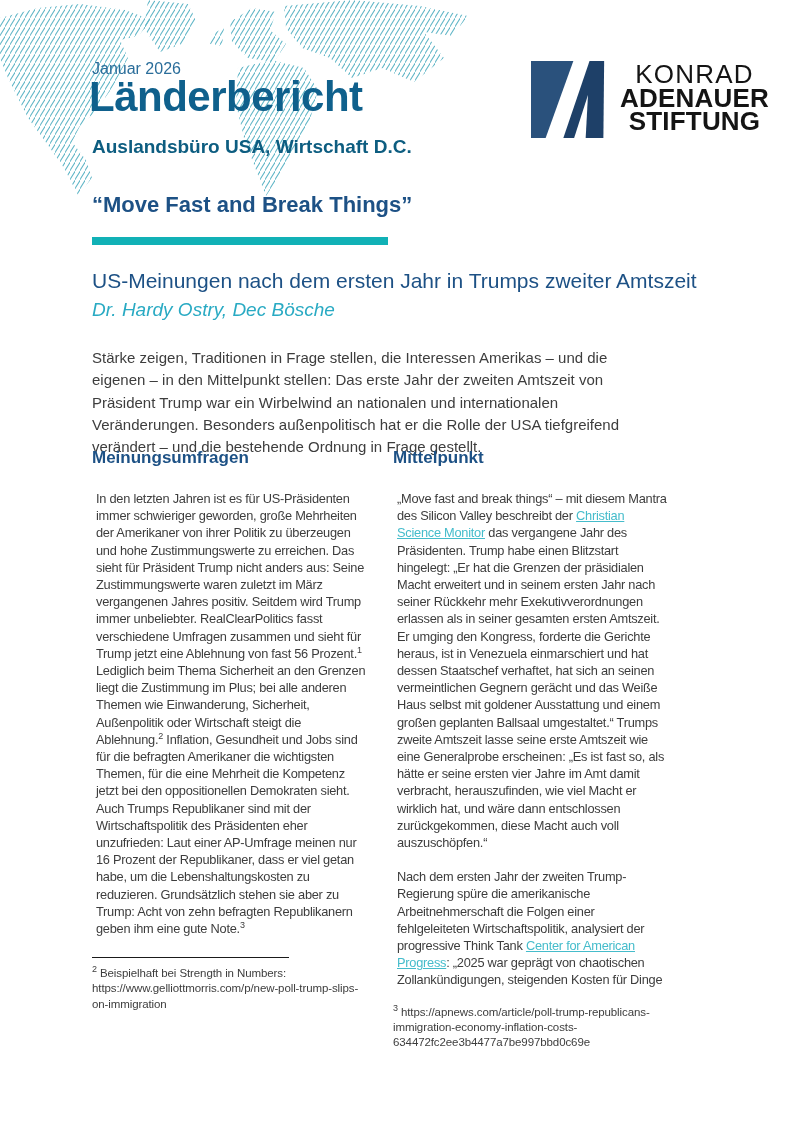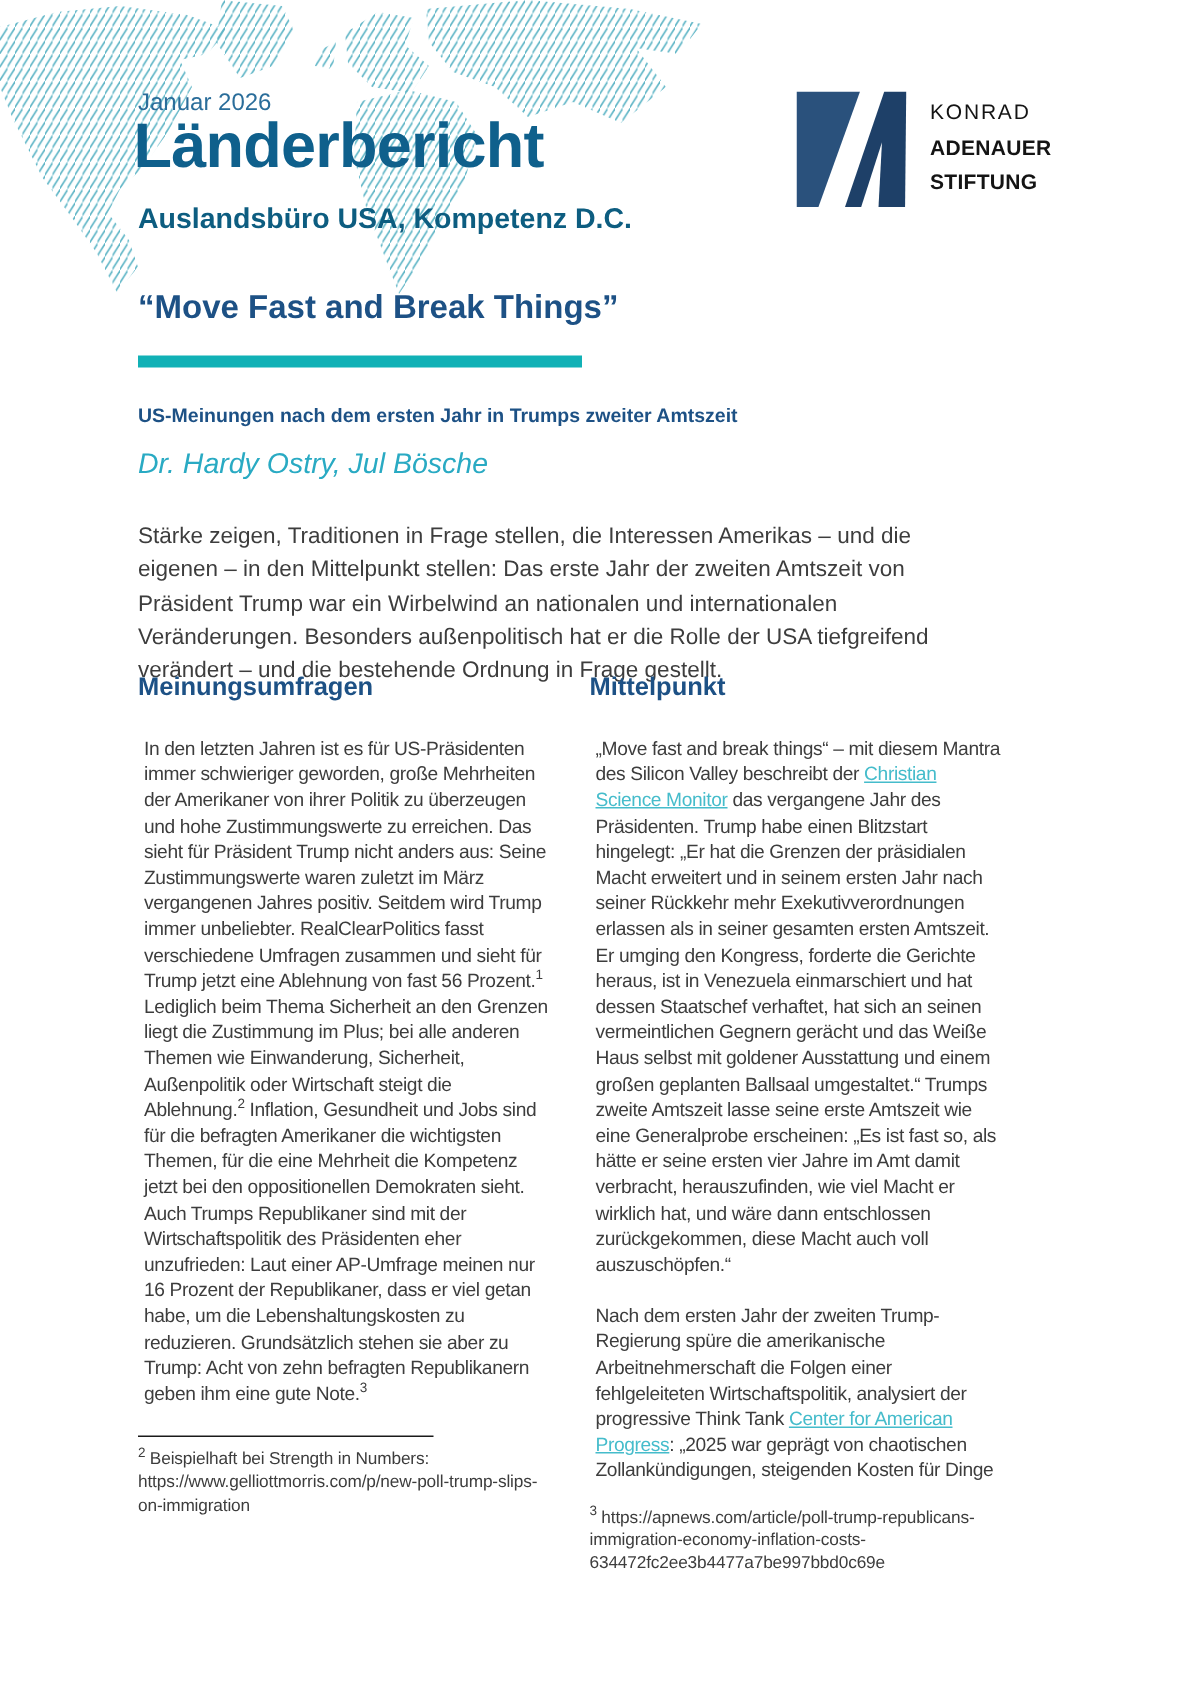--- a/index.html
+++ b/index.html
@@ -7,27 +7,27 @@
        font-family:"Liberation Sans",sans-serif;color:#3d3d3d;}
   .abs{position:absolute;}
   
   .map-graphic{left:0;top:0;}
   .hdr-date{left:92px;top:60px;font-size:16px;color:#2a6d9a;}
   .hdr-pub{left:89px;top:76px;font-size:42px;font-weight:700;color:#0f608c;
            letter-spacing:-0.5px;line-height:1.0;}
   .hdr-office{left:92px;top:136px;font-size:19px;font-weight:700;color:#0d5d80;}
   .logo{left:531px;top:61px;display:flex;align-items:flex-start;}
   .logo-mark{width:77px;height:77px;display:block;}
-  .logo-text{margin-left:12px;font-size:14px;line-height:23.5px;color:#141414;margin-top:2px;}
+  .logo-text{margin-left:12px;font-size:26px;line-height:23.5px;color:#141414;margin-top:2px;text-align:center;}
   .logo-l1{font-weight:400;letter-spacing:1.2px;}
   .logo-l2,.logo-l3{font-weight:800;letter-spacing:0.2px;}
   
   .art-title{left:92px;top:192px;font-size:22px;font-weight:700;color:#1d5185;}
   .accent-bar{left:92px;top:237px;width:296px;height:8px;}
-  .art-subtitle{left:92px;top:269px;font-size:13px;font-weight:700;color:#1d5185;}
+  .art-subtitle{left:92px;top:269px;font-size:21px;font-weight:400;color:#1d5185;}
   .art-authors{left:92px;top:299px;font-size:19px;font-style:italic;color:#29aac3;}
   .art-intro{left:92px;top:347px;width:566px;font-size:15px;line-height:22.3px;color:#3d3d3d;}
   
   .cols{left:92px;top:448px;width:581px;display:grid;grid-template-columns:278px 278px;column-gap:23px;}
   .col-heading{font-size:17px;font-weight:700;color:#1d5185;margin:0 0 22px 0;}
   .body-txt{font-size:12.8px;line-height:17.2px;letter-spacing:-0.25px;margin:4px;}
   .para2{margin-top:17px;}
   sup{font-size:9px;line-height:0;vertical-align:super;}
   a.doclink{color:#45bccb;text-decoration:underline;cursor:pointer;}
   
@@ -52,39 +52,39 @@
     <path d="M148,0 L188,4 L196,20 L182,44 L160,52 L144,28 Z"></path>
     <path d="M212,34 L224,28 L222,46 L210,44 Z"></path>
     <path d="M230,22 L252,8 L276,12 L270,30 L286,44 L274,62 L248,58 L232,42 Z"></path>
     <path d="M238,68 L272,60 L304,68 L318,90 L310,120 L294,150 L278,178 L266,196 L256,170 L244,138 L236,104 Z"></path>
     <path d="M284,6 L352,0 L420,6 L468,16 L452,36 L424,32 L444,58 L414,82 L382,68 L352,78 L330,58 L302,48 L286,28 Z"></path>
   </g>
 </svg>
 
 <div class="abs hdr-date">Januar 2026</div>
 <div class="abs hdr-pub">Länderbericht</div>
-<div class="abs hdr-office">Auslandsbüro USA, Kompetenz D.C.</div>
+<div class="abs hdr-office">Auslandsbüro USA, Wirtschaft D.C.</div>
 
 <div class="abs logo">
   <svg class="logo-mark" viewBox="0 0 100 100" aria-hidden="true">
     <polygon points="0,0 55,0 19,100 0,100" fill="#2a517c"></polygon>
     <polygon points="76,0 95,0 94,100 42,100" fill="#1e4068"></polygon>
     <polygon points="56,100 71,100 74,44" fill="#ffffff"></polygon>
   </svg>
   <div class="logo-text">
     <div class="logo-l1">KONRAD</div>
     <div class="logo-l2">ADENAUER</div>
     <div class="logo-l3">STIFTUNG</div>
   </div>
 </div>
 
 <h1 class="abs art-title" style="margin:0">“Move Fast and Break Things”</h1>
 <div class="abs accent-bar" style="background:#11b1b6"></div>
 <h2 class="abs art-subtitle" style="margin:0">US-Meinungen nach dem ersten Jahr in Trumps zweiter Amtszeit</h2>
-<div class="abs art-authors">Dr. Hardy Ostry, Jul Bösche</div>
+<div class="abs art-authors">Dr. Hardy Ostry, Dec Bösche</div>
 <p class="abs art-intro" style="margin:0">Stärke zeigen, Traditionen in Frage stellen, die Interessen Amerikas – und die eigenen – in den Mittelpunkt stellen: Das erste Jahr der zweiten Amtszeit von Präsident Trump war ein Wirbelwind an nationalen und internationalen Veränderungen. Besonders außenpolitisch hat er die Rolle der USA tiefgreifend verändert – und die bestehende Ordnung in Frage gestellt.</p>
 
 <div class="abs cols">
 
   <div>
     <h3 class="col-heading">Meinungsumfragen</h3>
     <p class="body-txt"><span>In den letzten Jahren ist es für US-Präsidenten immer schwieriger geworden, große Mehrheiten der Amerikaner von ihrer Politik zu überzeugen und hohe Zustimmungswerte zu erreichen. Das sieht für Präsident Trump nicht anders aus: Seine Zustimmungswerte waren zuletzt im März vergangenen Jahres positiv. Seitdem wird Trump immer unbeliebter. RealClearPolitics fasst verschiedene Umfragen zusammen und sieht für Trump jetzt eine Ablehnung von fast 56 Prozent.</span><sup>1</sup><span> Lediglich beim Thema Sicherheit an den Grenzen liegt die Zustimmung im Plus; bei alle anderen Themen wie Einwanderung, Sicherheit, Außenpolitik oder Wirtschaft steigt die Ablehnung.</span><sup>2</sup><span> Inflation, Gesundheit und Jobs sind für die befragten Amerikaner die wichtigsten Themen, für die eine Mehrheit die Kompetenz jetzt bei den oppositionellen Demokraten sieht. Auch Trumps Republikaner sind mit der Wirtschaftspolitik des Präsidenten eher unzufrieden: Laut einer AP-Umfrage meinen nur 16 Prozent der Republikaner, dass er viel getan habe, um die Lebenshaltungskosten zu reduzieren. Grundsätzlich stehen sie aber zu Trump: Acht von zehn befragten Republikanern geben ihm eine gute Note.</span><sup>3</sup></p>
 
     <div class="fnblock-left">
       <div class="fn-divider"></div>

